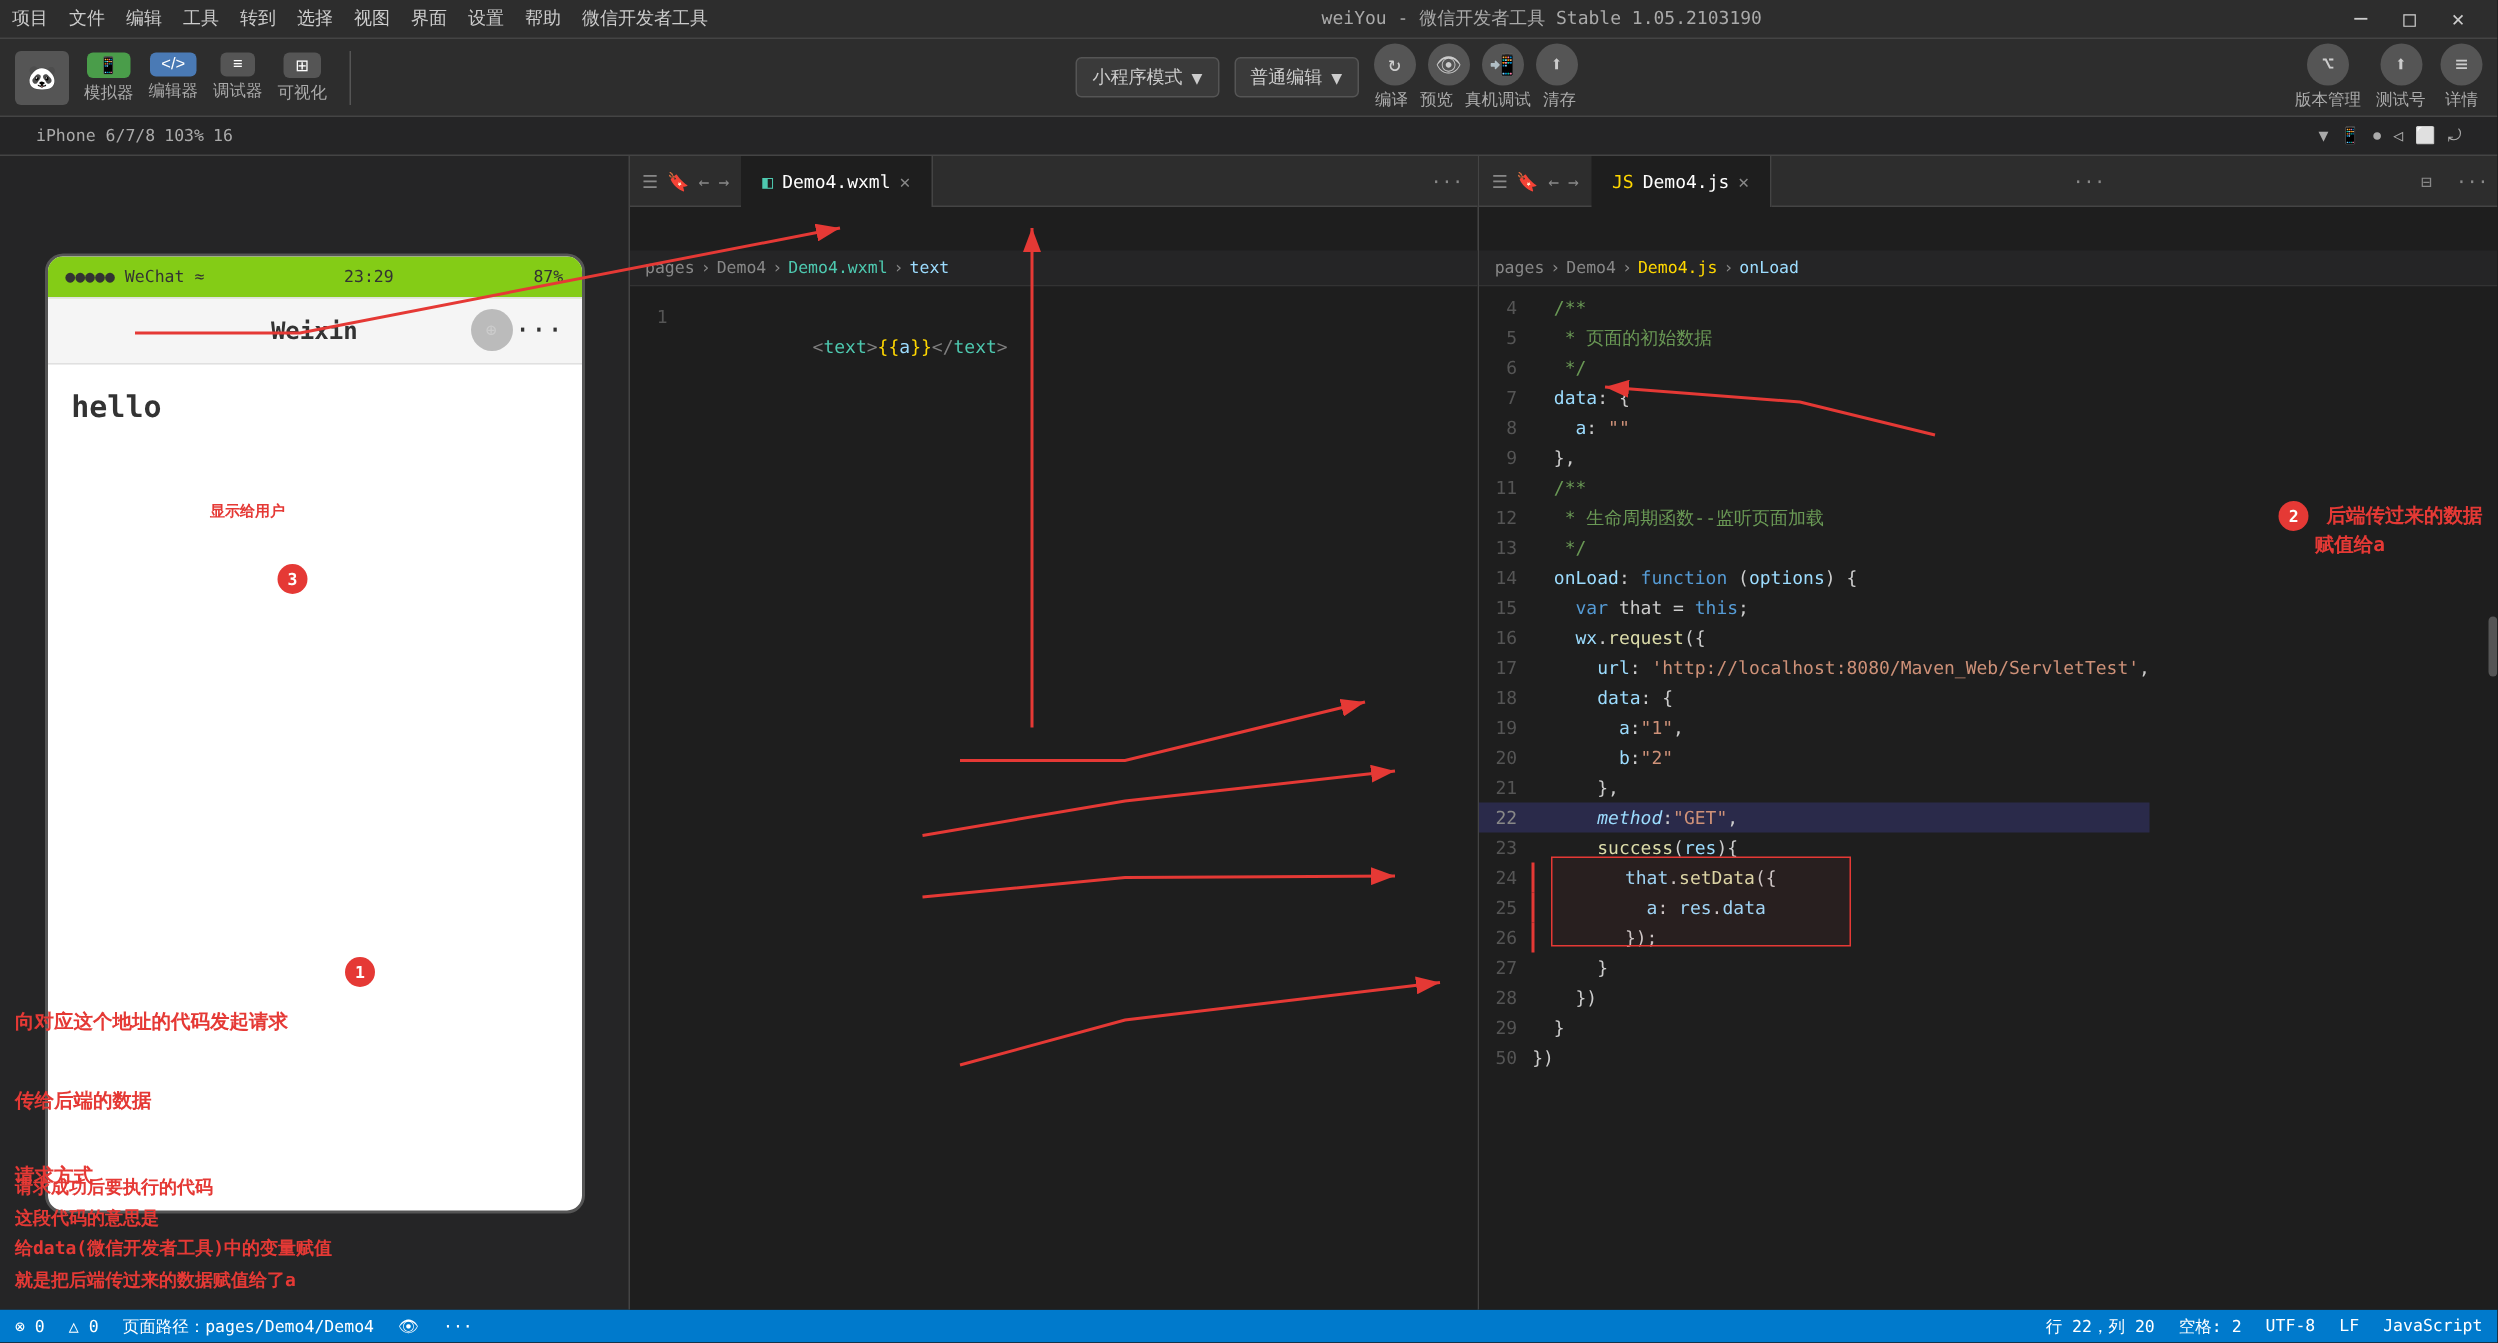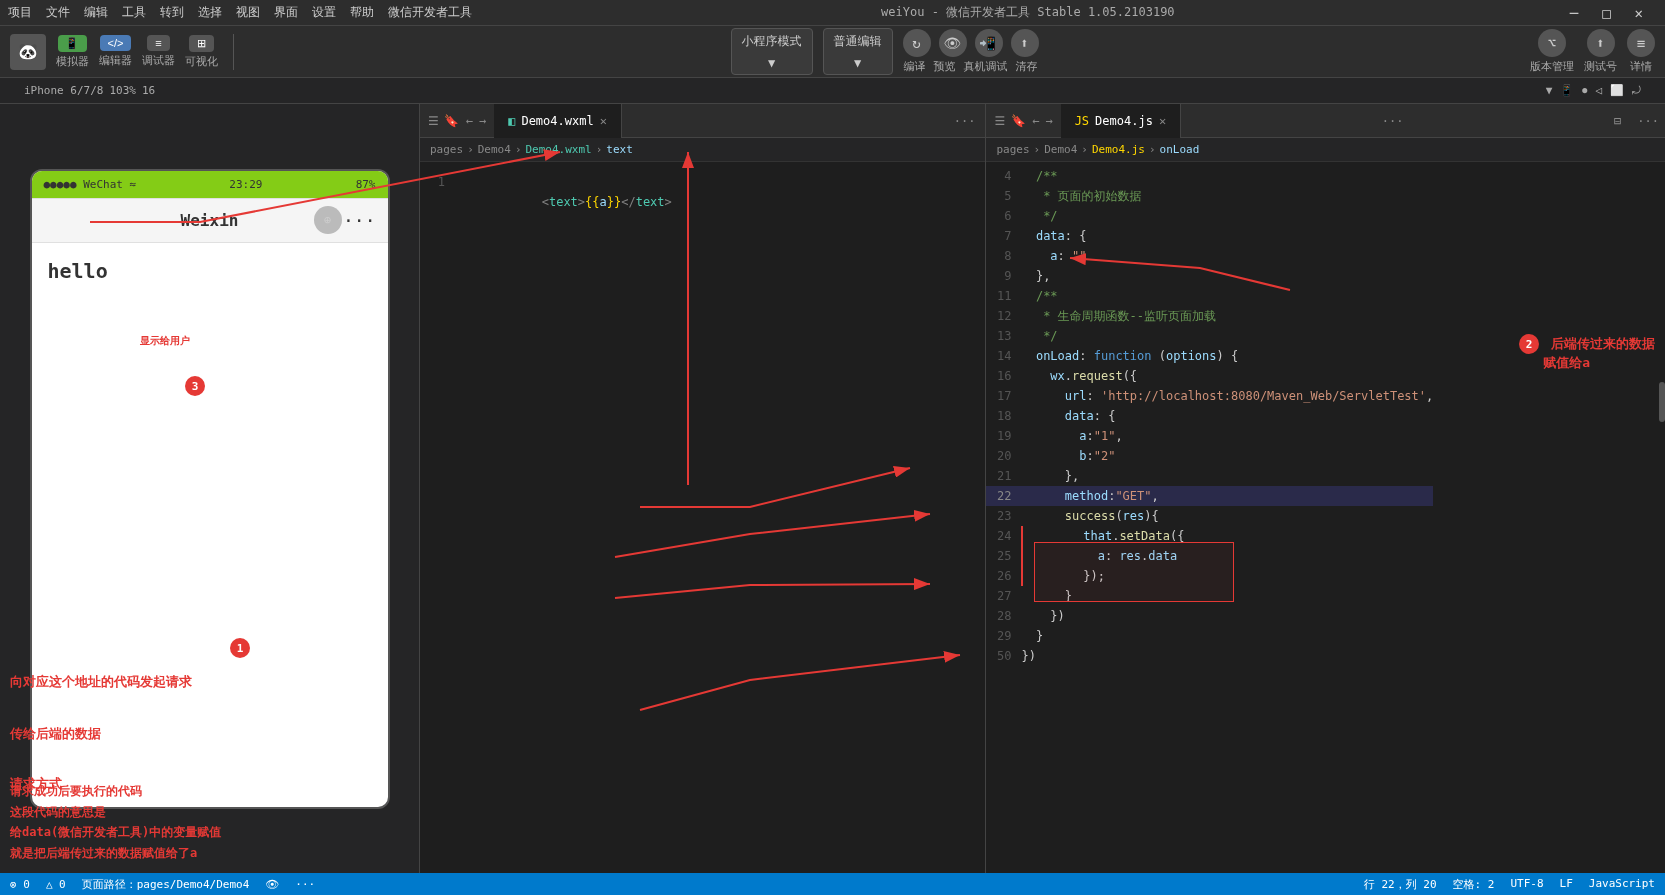--- a/index.html
+++ b/index.html
@@ -100,21 +100,20 @@
       background: #3a3a3a;
       border: 1px solid #555;
       border-radius: 4px;
       padding: 4px 10px;
       color: #ccc;
       font-size: 12px;
       cursor: pointer;
       display: flex;
       align-items: center;
       gap: 6px;
-      flex-direction: column;
     }
     .toolbar-center {
       flex: 1;
       display: flex;
       align-items: center;
       justify-content: center;
       gap: 10px;
     }
     .toolbar-right {
       display: flex;
@@ -269,20 +268,21 @@
     .editor-breadcrumb {
       background: #252526;
       height: 24px;
       display: flex;
       align-items: center;
       padding: 0 10px;
       font-size: 11px;
       color: #888;
       border-bottom: 1px solid #333;
       gap: 4px;
+      margin-top: 29px;
     }
     .breadcrumb-arrow {
       color: #888;
     }
     .editor-content {
       flex: 1;
       background: #1e1e1e;
       overflow: hidden;
       position: relative;
       display: flex;
@@ -630,20 +630,24 @@
         </div>
         <div class="code-line">
           <span class="ln">13</span>
           <span class="lc" style="color:#6a9955;">   */</span>
         </div>
         <div class="code-line">
           <span class="ln">14</span>
           <span class="lc"><span style="color:#9cdcfe;">  onLoad</span><span style="color:#ccc;">: </span><span style="color:#569cd6;">function</span><span style="color:#ccc;"> (</span><span style="color:#9cdcfe;">options</span><span style="color:#ccc;">) {</span></span>
         </div>
         <div class="code-line">
+          <span class="ln">15</span>
+          <span class="lc"><span style="color:#569cd6;">    var</span><span style="color:#ccc;"> that = </span><span style="color:#569cd6;">this</span><span style="color:#ccc;">;</span></span>
+        </div>
+        <div class="code-line">
           <span class="ln">16</span>
           <span class="lc"><span style="color:#9cdcfe;">    wx</span><span style="color:#ccc;">.</span><span style="color:#dcdcaa;">request</span><span style="color:#ccc;">({</span></span>
         </div>
         <div class="code-line">
           <span class="ln">17</span>
           <span class="lc"><span style="color:#9cdcfe;">      url</span><span style="color:#ccc;">: </span><span style="color:#ce9178;">'http://localhost:8080/Maven_Web/ServletTest'</span><span style="color:#ccc;">,</span></span>
         </div>
         <div class="code-line">
           <span class="ln">18</span>
           <span class="lc"><span style="color:#9cdcfe;">      data</span><span style="color:#ccc;">: {</span></span>
@@ -655,21 +659,21 @@
         <div class="code-line">
           <span class="ln">20</span>
           <span class="lc"><span style="color:#9cdcfe;">        b</span><span style="color:#ccc;">:</span><span style="color:#ce9178;">"2"</span></span>
         </div>
         <div class="code-line">
           <span class="ln">21</span>
           <span class="lc" style="color:#ccc;">      },</span>
         </div>
         <div class="code-line" style="background:#2a2a4a;">
           <span class="ln" style="color:#888;">22</span>
-          <span class="lc"><span style="color:#9cdcfe;">      method</span><span style="color:#ccc;">:</span><span style="color:#ce9178;">"GET"</span><span style="color:#ccc;">,</span></span>
+          <span class="lc"><span style="color:#9cdcfe;font-style:italic;">      method</span><span style="color:#ccc;">:</span><span style="color:#ce9178;">"GET"</span><span style="color:#ccc;">,</span></span>
         </div>
         <div class="code-line">
           <span class="ln">23</span>
           <span class="lc"><span style="color:#dcdcaa;">      success</span><span style="color:#ccc;">(</span><span style="color:#9cdcfe;">res</span><span style="color:#ccc;">){</span></span>
         </div>
         <div class="code-line">
           <span class="ln">24</span>
           <span class="lc" style="border-left:2px solid #e53935; padding-left:2px;"><span style="color:#9cdcfe;">        that</span><span style="color:#ccc;">.</span><span style="color:#dcdcaa;">setData</span><span style="color:#ccc;">({</span></span>
         </div>
         <div class="code-line">

